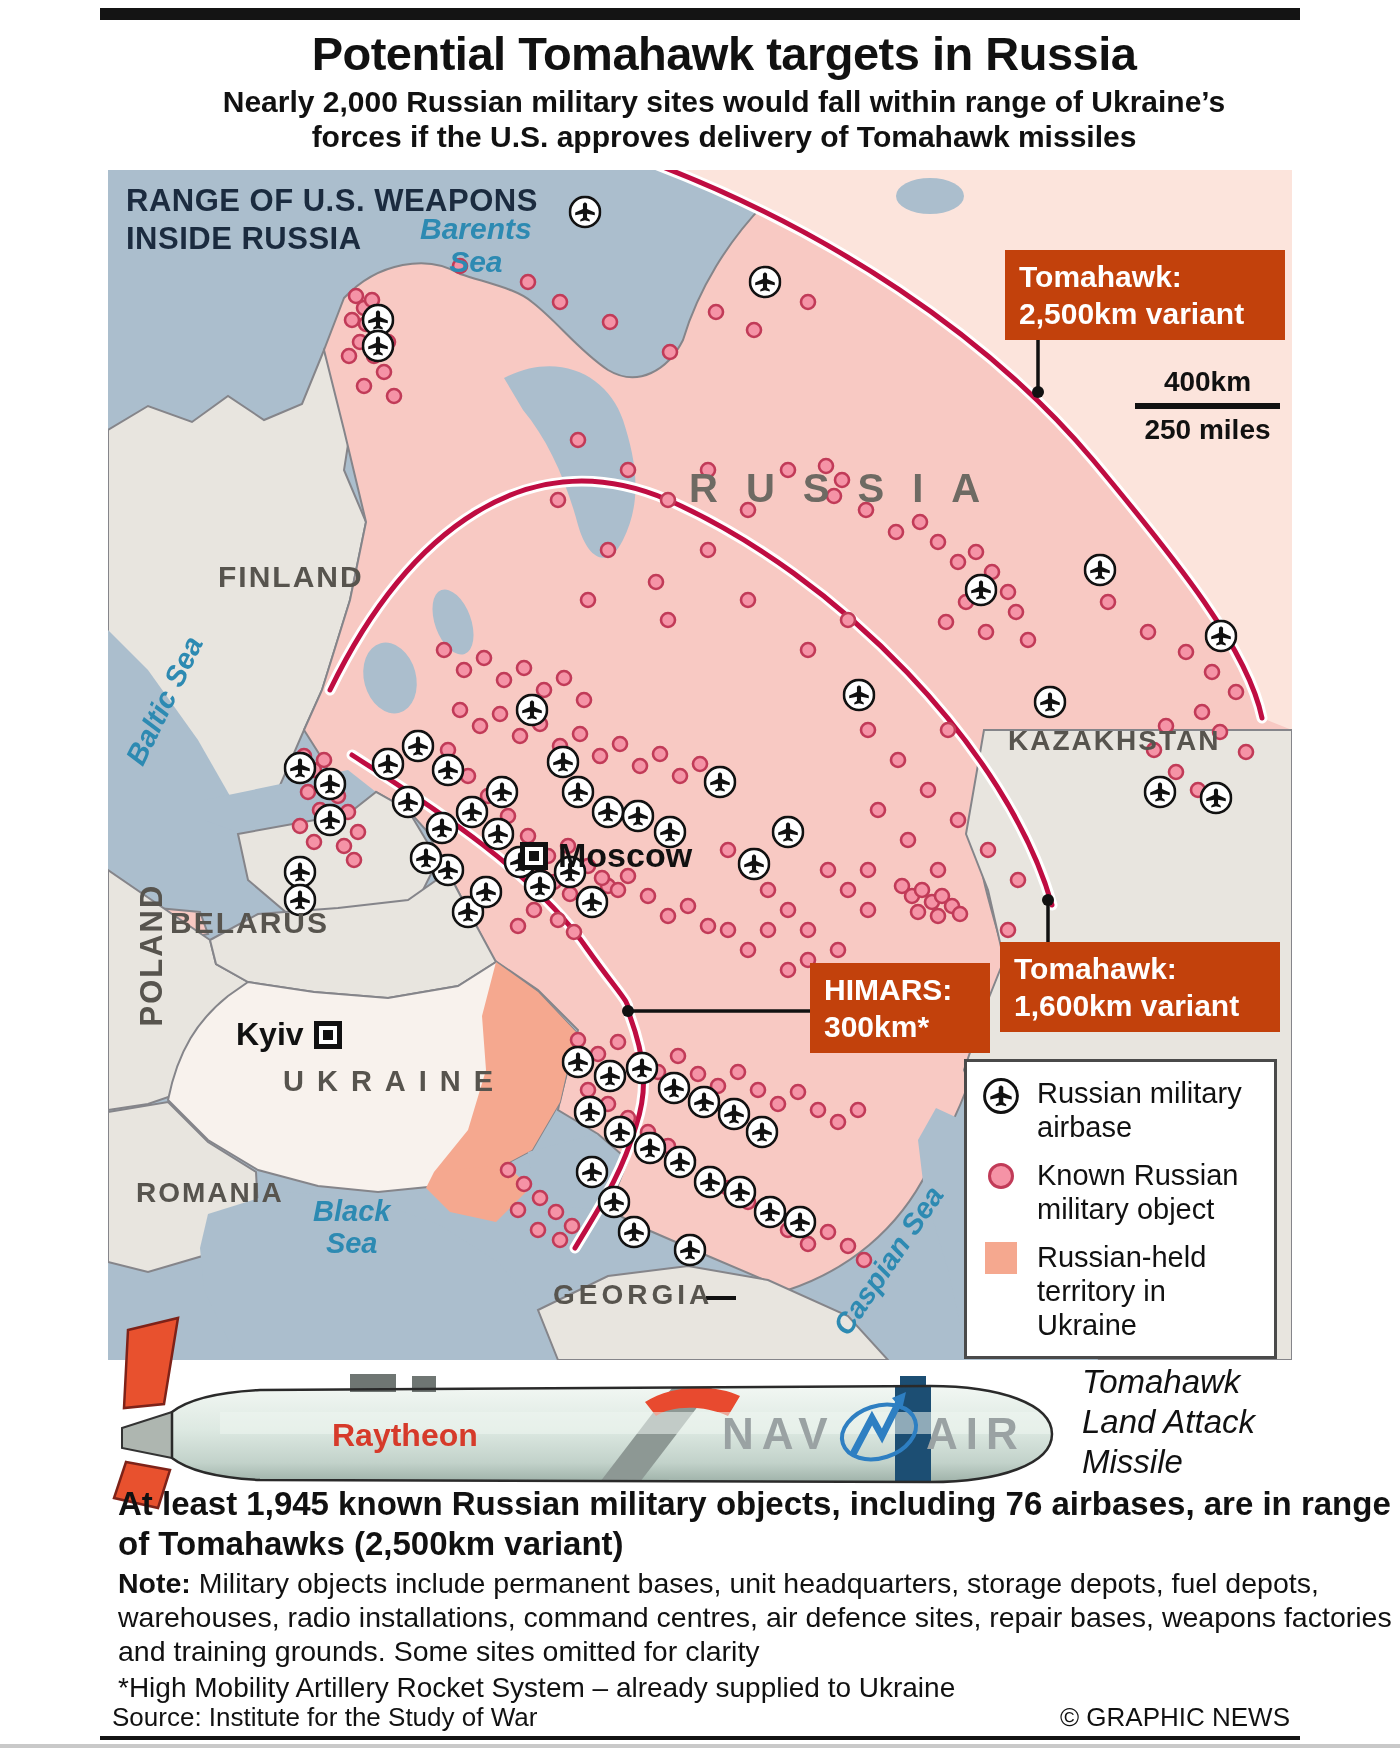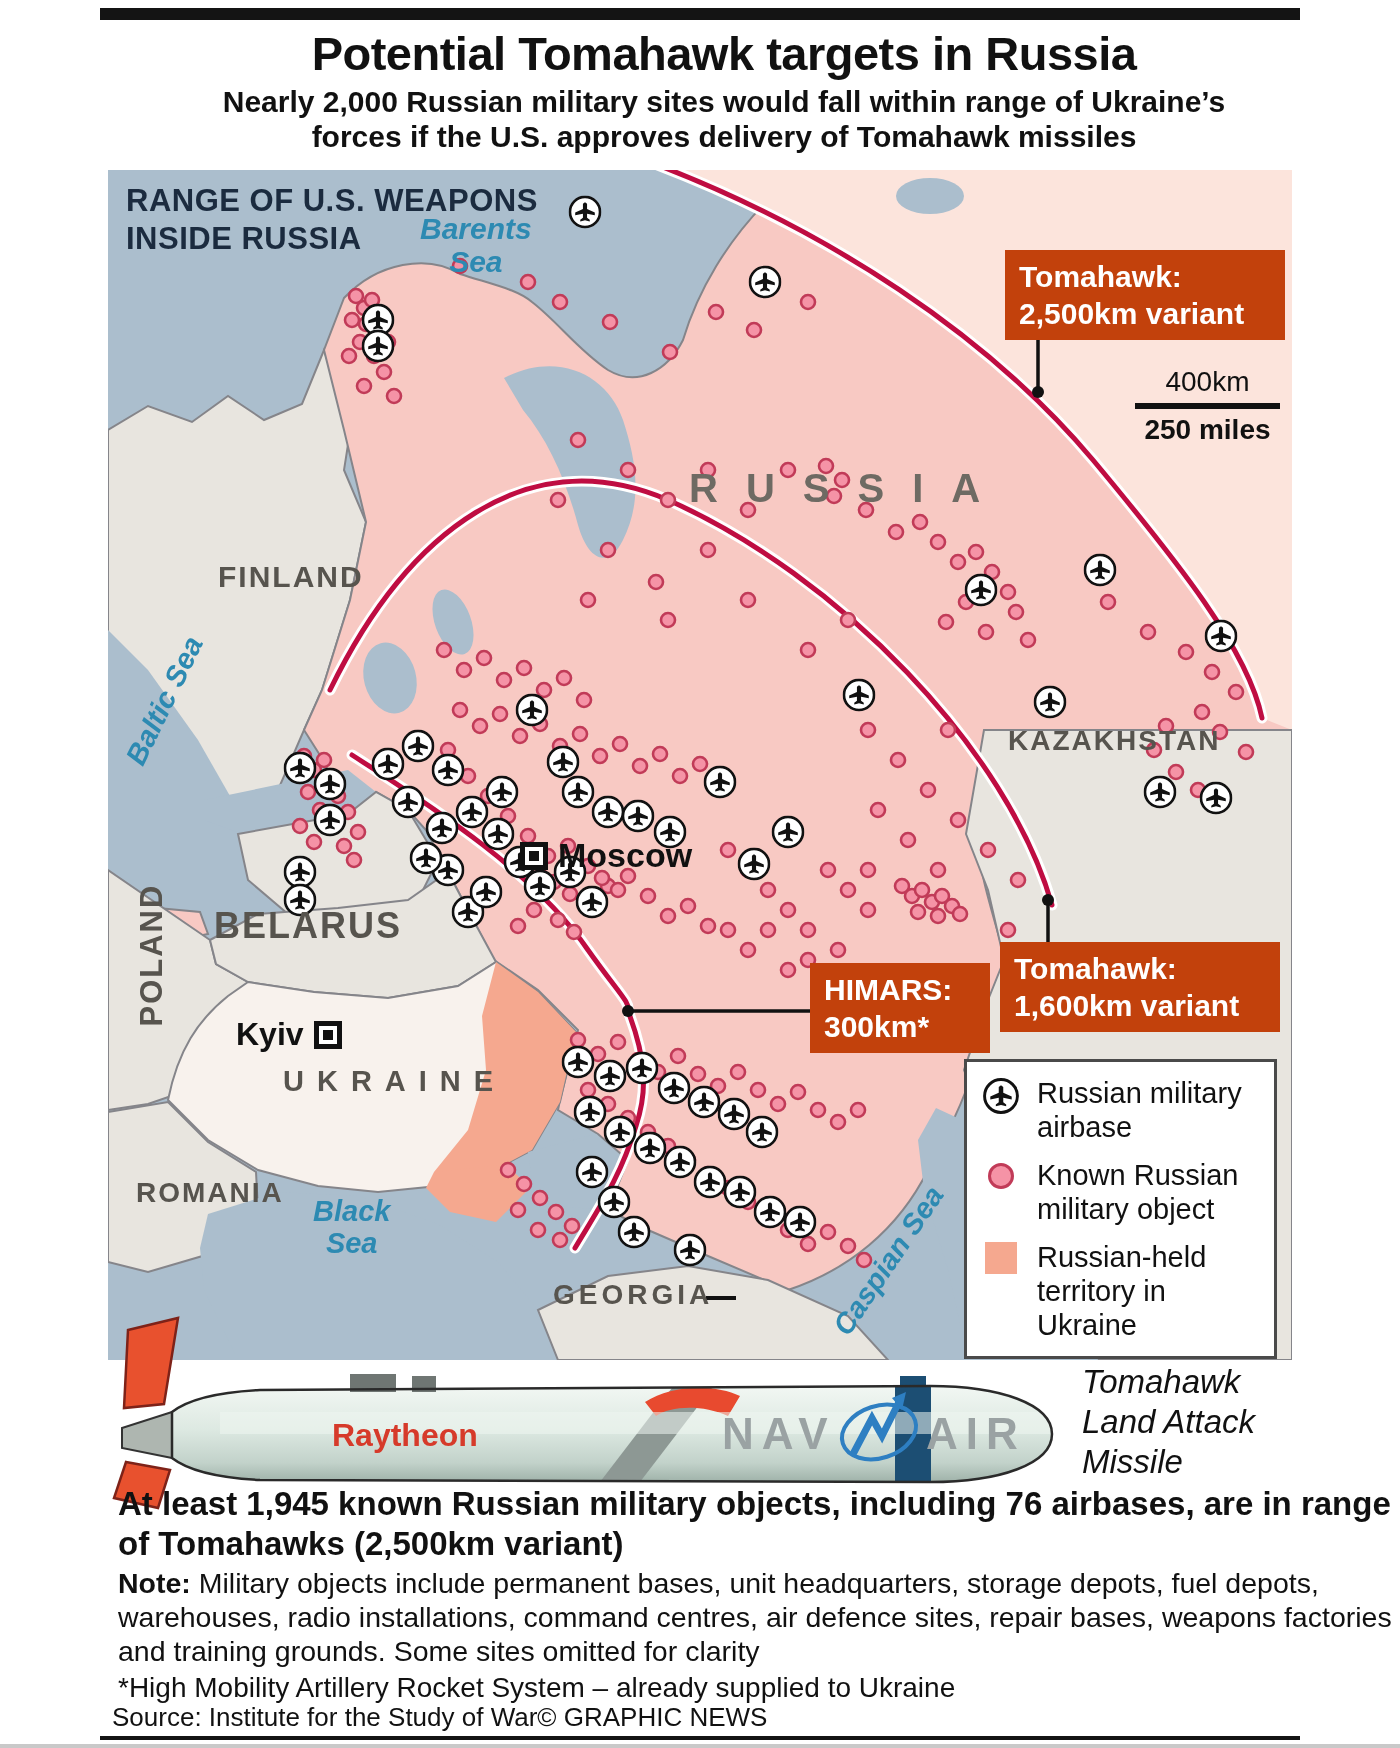--- a/index.html
+++ b/index.html
@@ -20,21 +20,21 @@
   .maplabel{position:absolute;white-space:pre-line;line-height:1.1;text-align:center;}
   .maplabel.sea{color:#2d8ab2;font-style:italic;font-weight:bold;}
   .maplabel.country{color:#57544e;font-weight:bold;}
   .maplabel.russia{color:#6e6a63;font-weight:bold;margin-left:36px;}
   .city{position:absolute;display:flex;align-items:center;gap:10px;font-weight:bold;color:#111;}
   .city-square{width:18px;height:18px;border:5px solid #111;background:#fff;position:relative;flex:0 0 auto;}
   .city-square:after{content:"";position:absolute;left:4px;top:4px;width:10px;height:10px;background:#111;}
   .rangebox{position:absolute;background:#c2410c;color:#fff;font-weight:bold;font-size:30px;
             line-height:37px;padding:8px 14px;box-sizing:border-box;}
   .scalebar{position:absolute;left:1027px;top:196px;width:145px;text-align:center;color:#111;}
-  .scalebar .km{font-size:28px;font-weight:normal;}
+  .scalebar .km{font-size:28px;font-weight:bold;}
   .scalebar .bar{height:6px;background:#111;margin:5px 0 5px 0;}
   .scalebar .miles{font-size:28px;font-weight:bold;}
   .legend{position:absolute;left:856px;top:889px;width:313px;background:#fff;
           border:3px solid #4a4a4a;box-sizing:border-box;padding:14px 12px 10px 14px;}
   .legend .row{display:flex;align-items:flex-start;gap:16px;margin-bottom:14px;}
   .legend .row:last-child{margin-bottom:4px;}
   .legend .lab{font-size:29px;line-height:34px;color:#111;}
   .legend .sw{flex:0 0 40px;display:flex;justify-content:center;margin-top:2px;}
   .dot-swatch{width:20px;height:20px;border-radius:50%;background:#f593a6;border:3px solid #c13b58;margin-top:3px;}
   .terr-swatch{width:32px;height:32px;background:#f5a88f;}
@@ -42,21 +42,21 @@
   
   .missile{position:absolute;left:100px;top:1312px;width:980px;height:200px;}
   .missile-caption{position:absolute;left:1082px;top:1362px;font-size:33px;font-style:italic;
                    white-space:pre-line;line-height:40px;color:#111;}
   
   .statement{position:absolute;left:118px;top:1484px;width:1290px;margin:0;
              font-size:33px;font-weight:bold;line-height:40px;}
   .note{position:absolute;left:118px;top:1566px;width:1295px;margin:0;font-size:28.5px;line-height:34px;}
   .footnote{position:absolute;left:118px;top:1672px;width:1290px;margin:0;font-size:28px;}
   .source-row{position:absolute;left:112px;top:1702px;width:1178px;display:flex;
-              font-size:26px;}
+              justify-content:space-between;font-size:26px;}
 </style>
 </head>
 <body>
 
 <div class="page">
   <div class="toprule"></div>
   <h1 class="title">Potential Tomahawk targets in Russia</h1>
   <p class="subtitle">Nearly 2,000 Russian military sites would fall within range of Ukraine’s
 forces if the U.S. approves delivery of Tomahawk missiles</p>
 
@@ -396,21 +396,21 @@
         <div class="maplabel sea" style="left: 312px; top: 42px; font-size: 30px;">Barents
 Sea</div>
         <div class="maplabel sea" style="left: -28px; top: 515px; font-size: 29px; width: 170px; transform: rotate(-64deg);">Baltic Sea</div>
         <div class="maplabel sea" style="left: 205px; top: 1026px; font-size: 29px;">Black
 Sea</div>
         <div class="maplabel sea" style="left: 676px; top: 1075px; font-size: 29px; width: 210px; transform: rotate(-56deg);">Caspian Sea</div>
         <div class="maplabel country" style="left: 110px; top: 390px; font-size: 30px; letter-spacing: 2px;">FINLAND</div>
         <div class="maplabel russia" style="left: 545px; top: 296px; font-size: 40px; letter-spacing: 28px;">RUSSIA</div>
         <div class="maplabel country" style="left: 900px; top: 556px; font-size: 28px; letter-spacing: 2px;">KAZAKHSTAN</div>
         <div class="maplabel country" style="left: -36px; top: 768px; font-size: 31px; width: 160px; letter-spacing: 2px; transform: rotate(-90deg);">POLAND</div>
-        <div class="maplabel country" style="left: 62px; top: 736px; font-size: 36px; letter-spacing: 2px; margin-left: 44px;">BELARUS</div>
+        <div class="maplabel country" style="left: 62px; top: 736px; font-size: 30px; letter-spacing: 2px;">BELARUS</div>
         <div class="maplabel country" style="left: 175px; top: 896px; font-size: 29px; letter-spacing: 13px;">UKRAINE</div>
         <div class="maplabel country" style="left: 28px; top: 1008px; font-size: 28px; letter-spacing: 2px;">ROMANIA</div>
         <div class="maplabel country" style="left: 445px; top: 1110px; font-size: 28px; letter-spacing: 4px;">GEORGIA</div>
       </div>
     <div id="cities">
         <div class="city" style="left: 412px; top: 666px; font-size: 34px;">
           <div class="city-square"></div>
           <span>Moscow</span>
         </div>
         <div class="city" style="left: 128px; top: 846px; font-size: 32px;">

